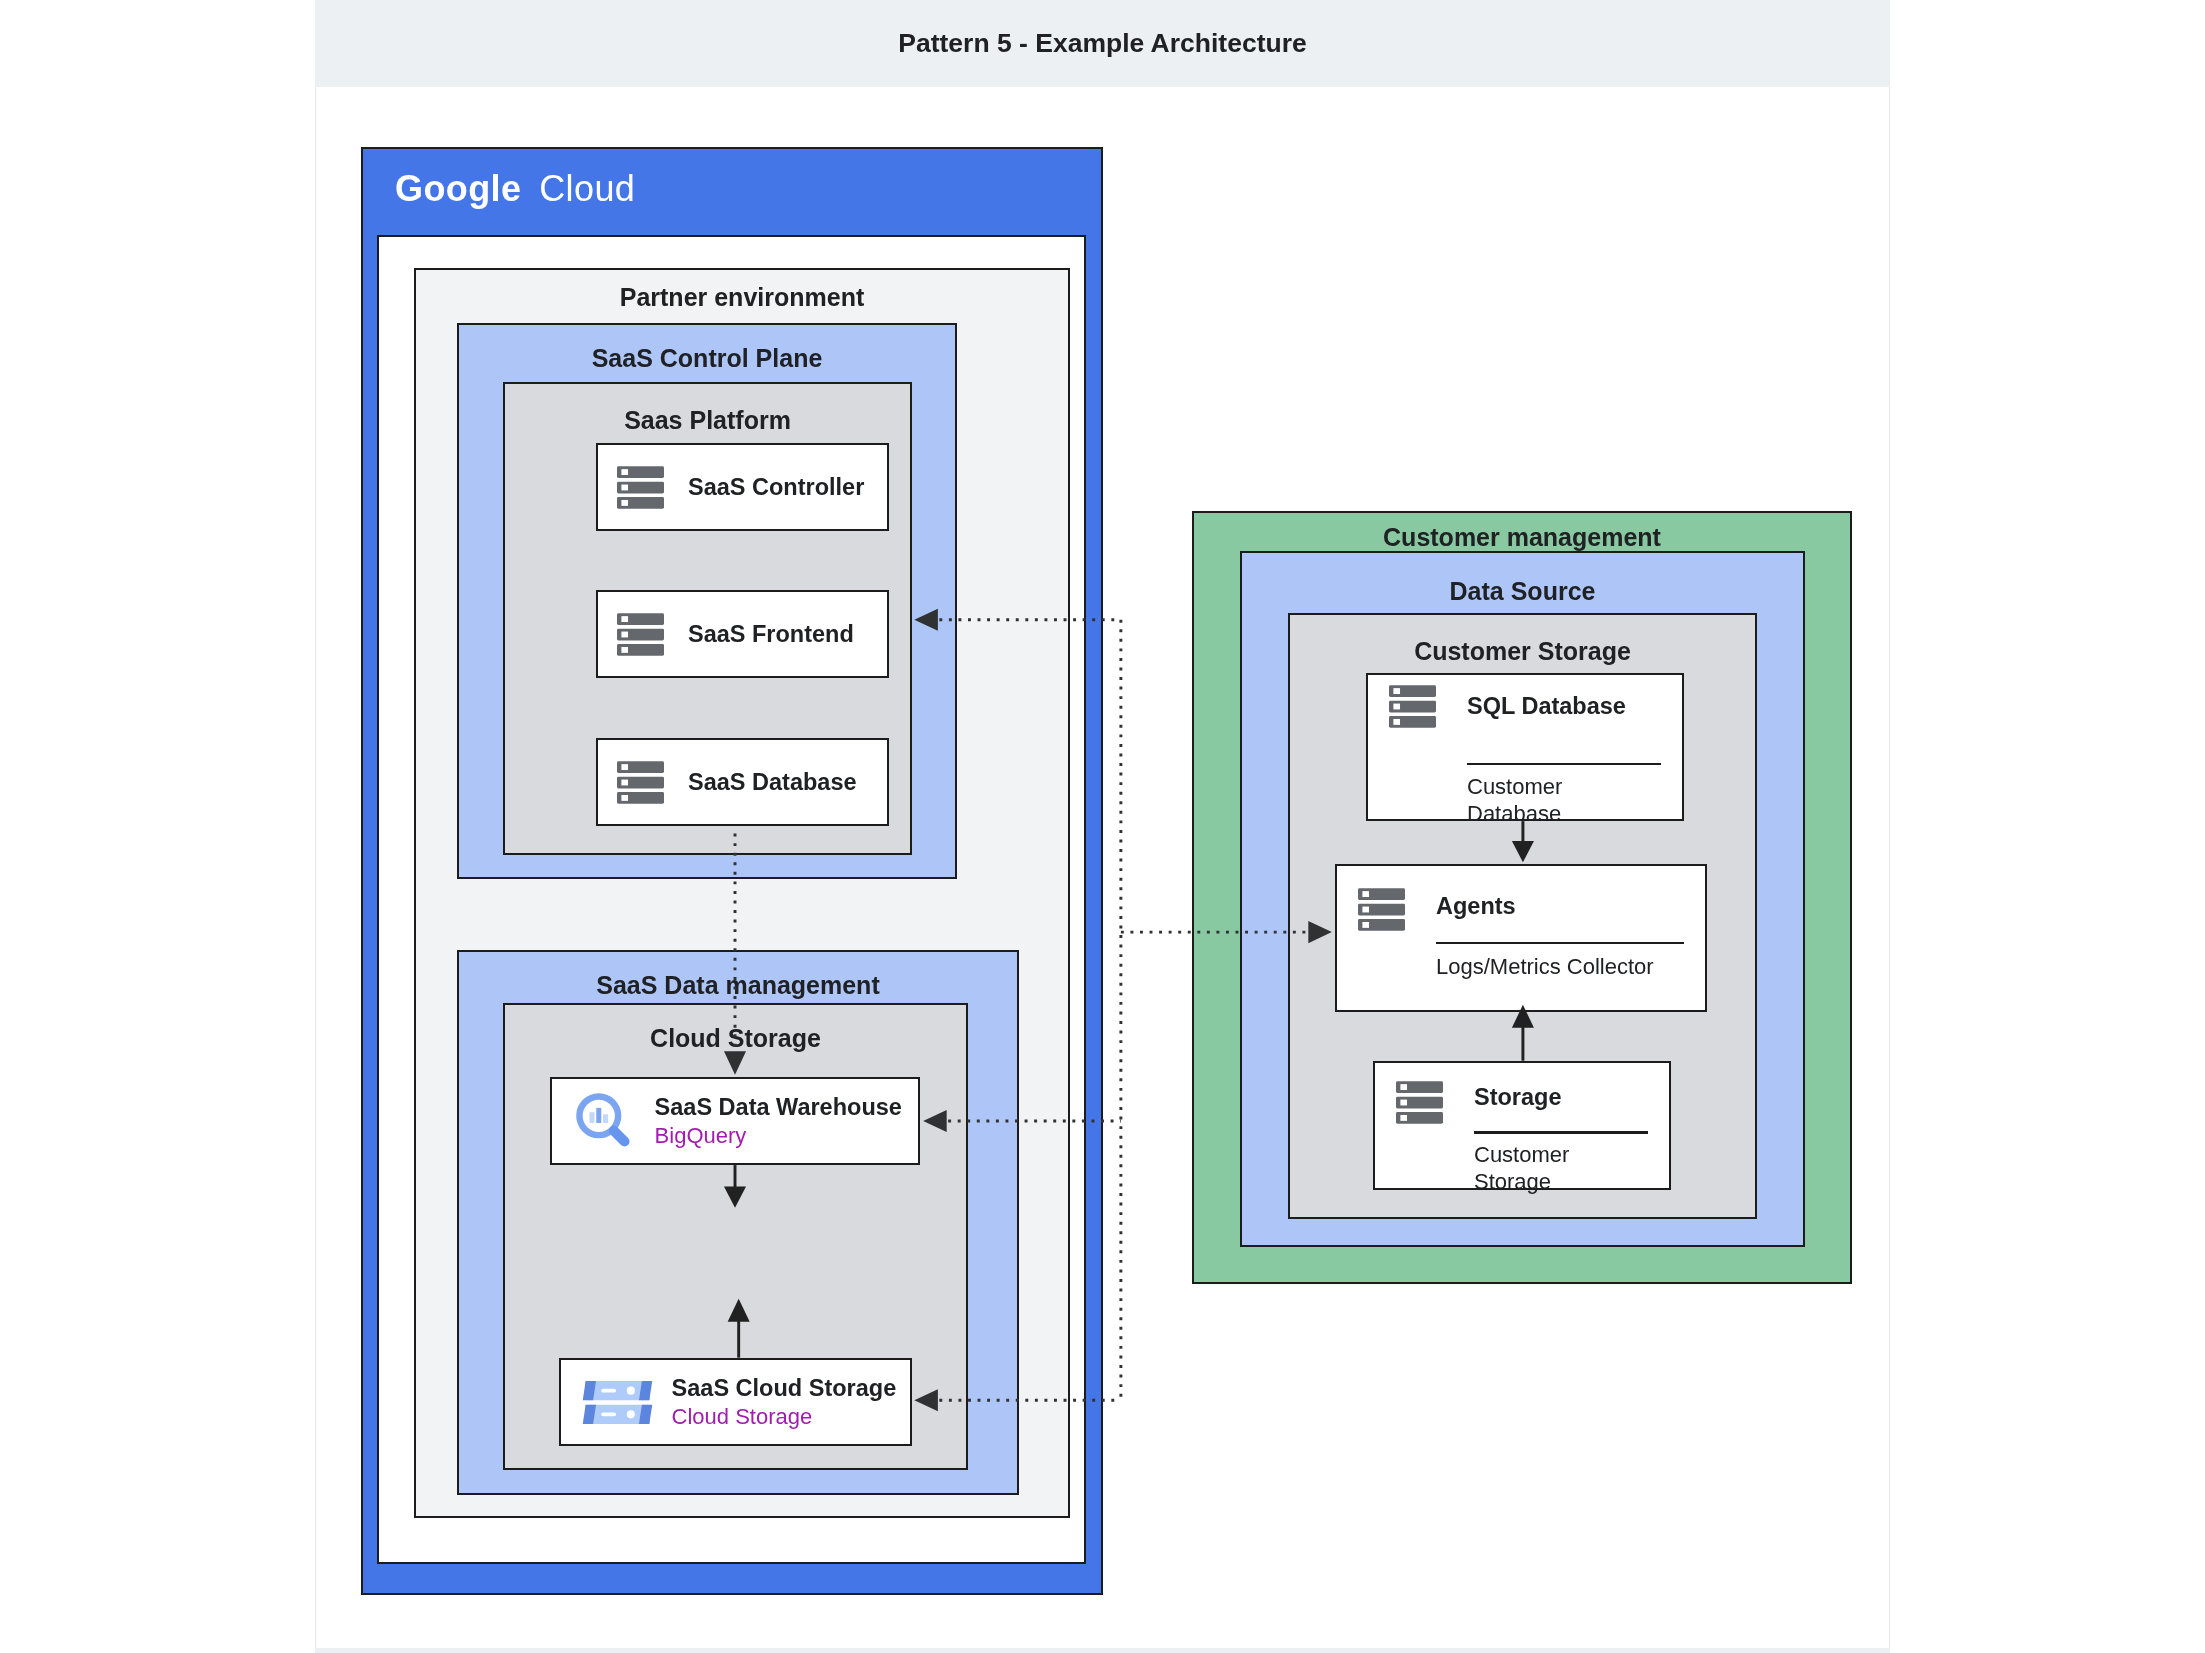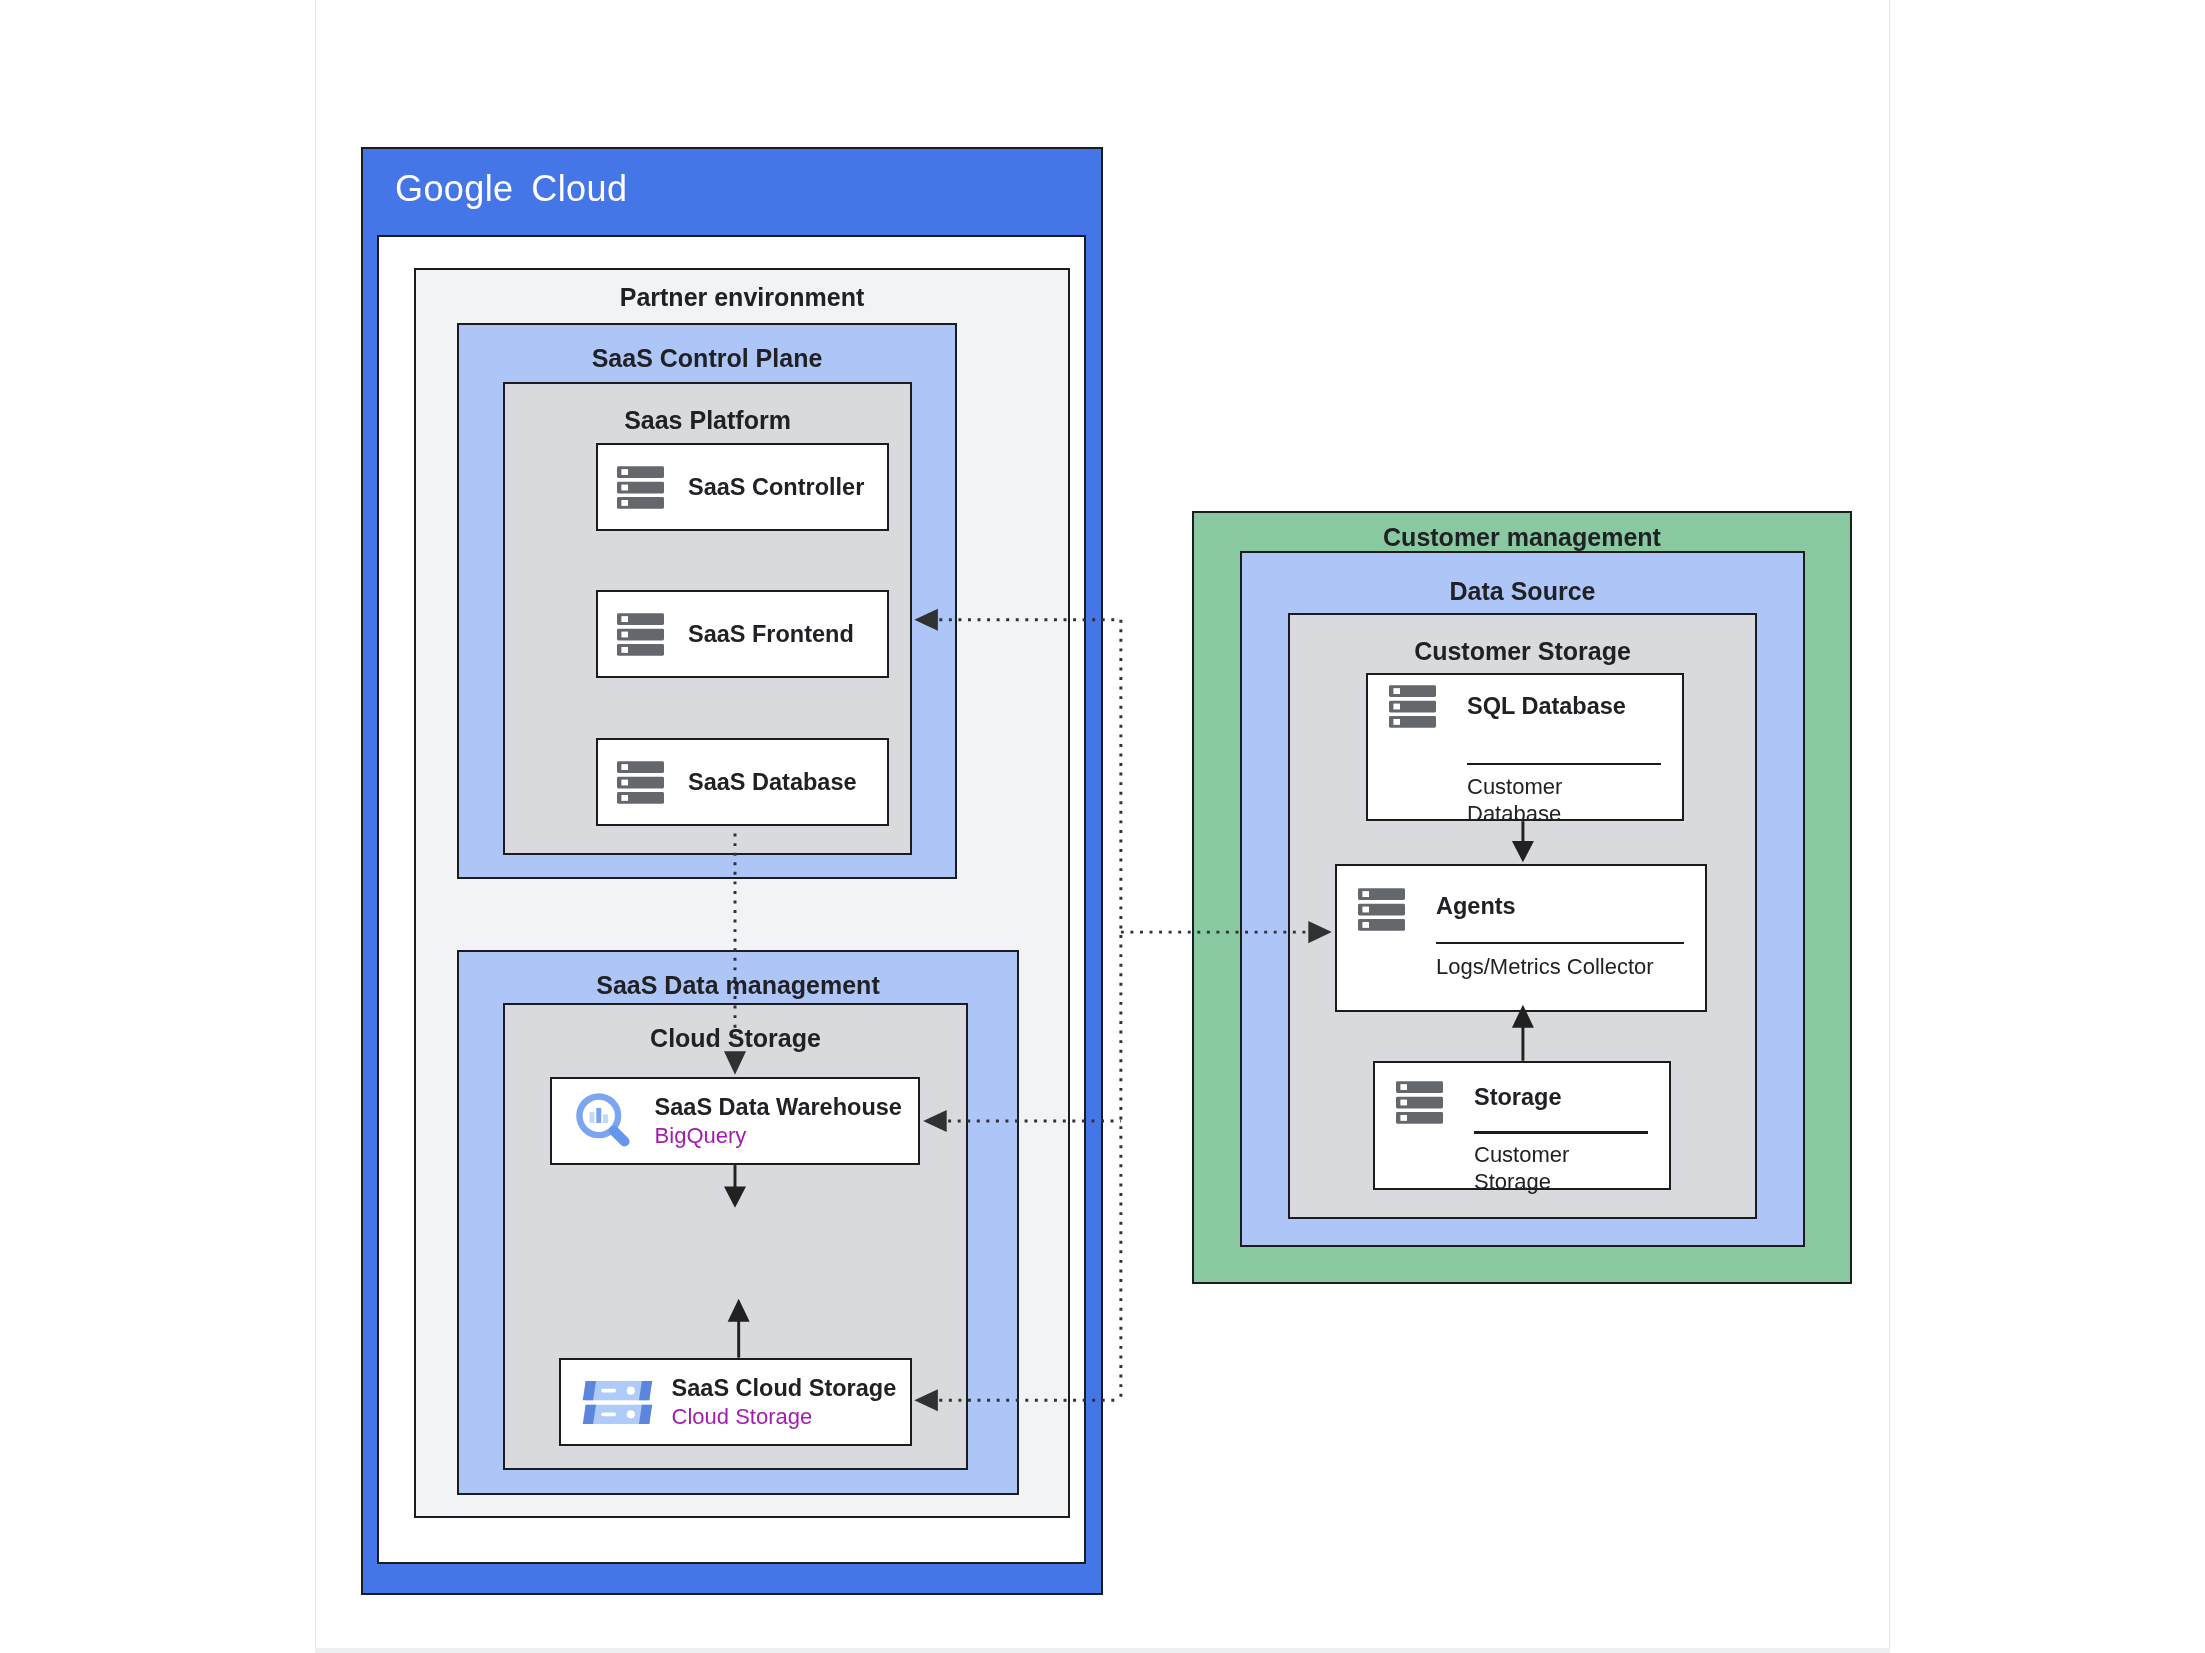--- a/index.html
+++ b/index.html
@@ -9,21 +9,21 @@
   .content-frame{left:315px;top:0;width:1575px;height:1654px;border-left:1.5px solid #e4e7e9;border-right:1.5px solid #e4e7e9;background:#ffffff;}
   .titlebar{left:315px;top:0;width:1575px;height:87px;background:#edf0f2;display:flex;align-items:center;justify-content:center;}
   .titlebar span{font-size:26.5px;font-weight:700;color:#202124;}
   .bottomstrip{left:315px;top:1648px;width:1575px;height:5.9px;background:#edf0f2;}
 
   .container{border:2.9px solid #1c1c1c;}
   .clabel{position:absolute;left:0;right:0;text-align:center;font-weight:700;color:#202124;font-size:25px;}
 
   .gc-box{left:361px;top:147px;width:742px;height:1448px;background:#4576e8;border:2.9px solid #1c1c1c;}
   .gc-logo{position:absolute;left:32px;top:19px;color:#ffffff;font-size:36px;letter-spacing:0.4px;white-space:nowrap;}
-  .gc-logo .g1{font-weight:400;}
+  .gc-logo .g1{font-weight:700;}
   .gc-logo .g2{font-weight:400;margin-left:7.4px;margin-top:40px;}
   .gc-inner{left:377px;top:235px;width:709px;height:1329px;background:#ffffff;border:2.9px solid #1c1c1c;}
 
   .partner-env{left:414px;top:268px;width:656px;height:1250px;background:#f1f3f4;}
   .control-plane{left:457px;top:323px;width:500px;height:556px;background:#adc6f7;}
   .platform{left:503px;top:382px;width:409px;height:473px;background:#d8dade;}
   .data-mgmt{left:457px;top:950px;width:562px;height:545px;background:#adc6f7;}
   .cloud-storage{left:503px;top:1003px;width:465px;height:467px;background:#d8dade;}
 
   .customer-env{left:1192px;top:511px;width:660px;height:773px;background:#88c9a1;}
@@ -48,20 +48,23 @@
 
   svg.overlay{position:absolute;left:0;top:0;pointer-events:none;}
 </style>
 </head>
 <body>
 
 <div class="stage">
 
   <div class="abs content-frame"></div>
 
+  <div class="abs titlebar">
+    <span>Pattern 5 - Example Architecture</span>
+  </div>
   <div class="abs bottomstrip"></div>
 
   <div class="abs gc-box">
     <div class="gc-logo">
       <span class="g1">Google</span>
       <span class="g2">Cloud</span>
     </div>
   </div>
   <div class="abs gc-inner"></div>
 

